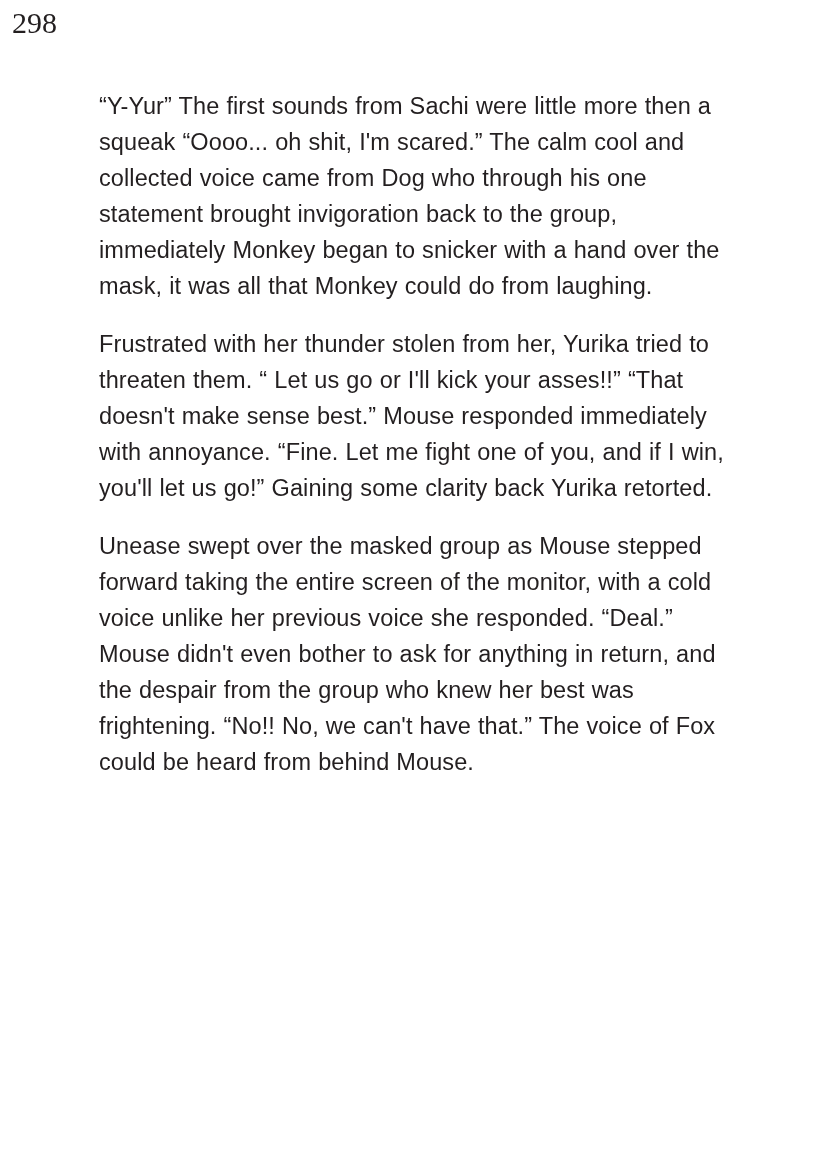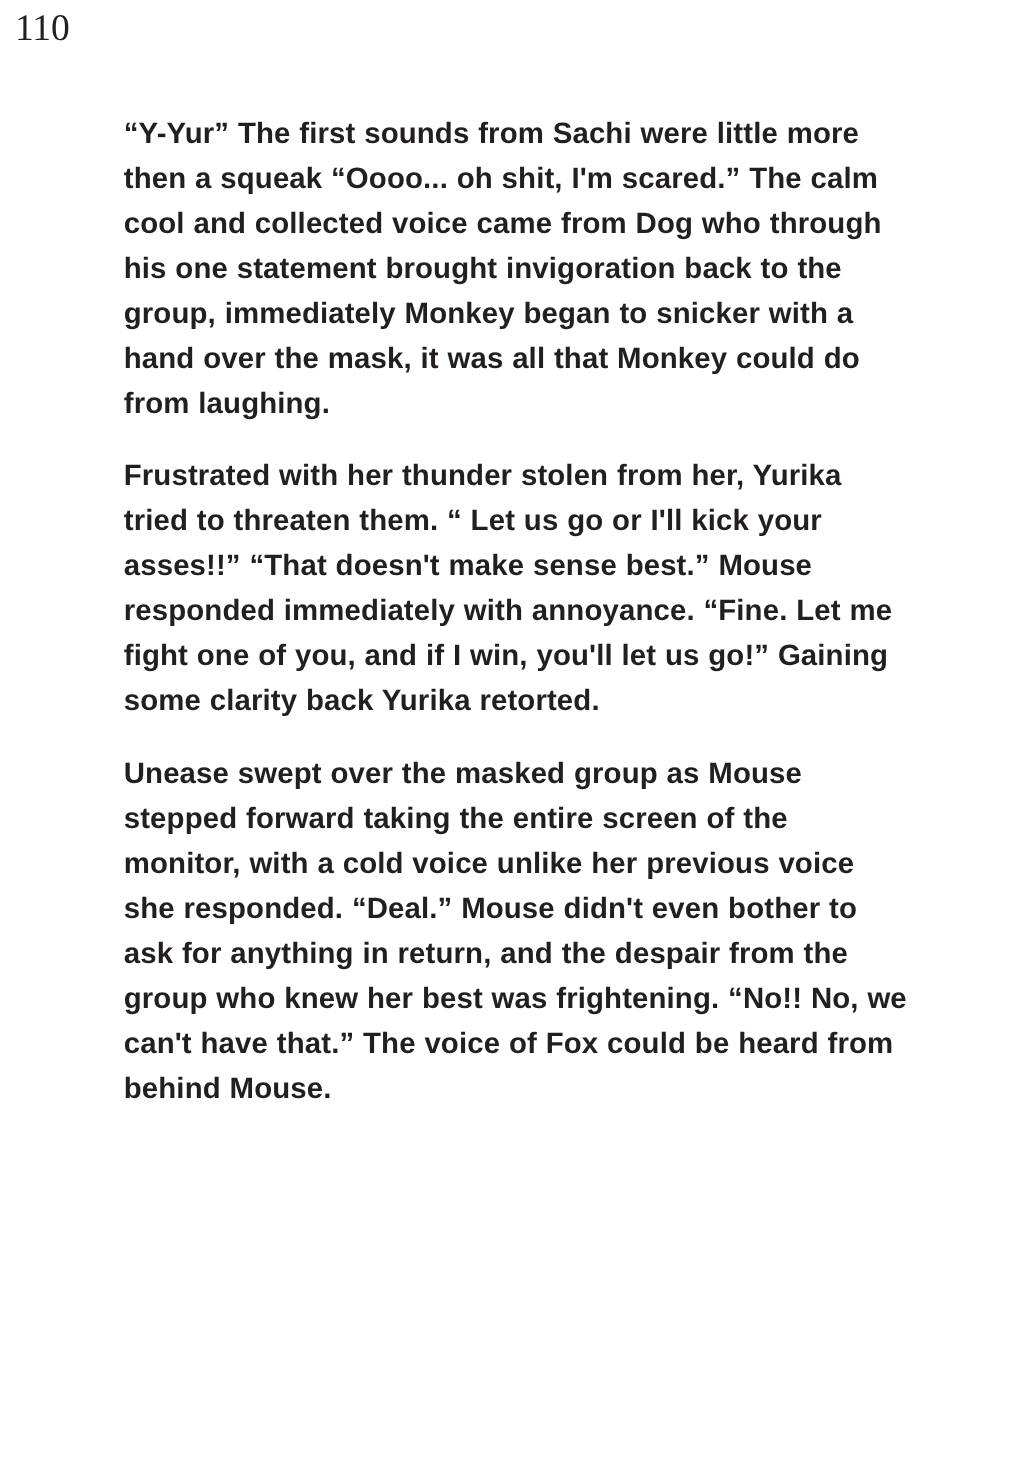--- a/index.html
+++ b/index.html
@@ -39,32 +39,31 @@
   }
   .para {
     font-family: "Liberation Sans", sans-serif;
     font-size: 23.5px;
     line-height: 36px;
     color: #231f20;
     margin: 0 0 22px 0;
     text-align: left;
     letter-spacing: 0.1px;
     word-spacing: 0.4px;
-    font-weight: bold;
   }
   .para:last-child {
     margin-bottom: 0;
   }
 </style>
 </head>
 <body>
 
 <div class="page">
 
-  <div class="page-number">110</div>
+  <div class="page-number">298</div>
 
   <div class="body-text">
     <p class="para">“Y-Yur” The first sounds from Sachi were little more then a squeak “Oooo... oh shit, I'm scared.” The calm cool and collected voice came from Dog who through his one statement brought invigoration back to the group, immediately Monkey began to snicker with a hand over the mask, it was all that Monkey could do from laughing.</p>
     <p class="para">Frustrated with her thunder stolen from her, Yurika tried to threaten them. “ Let us go or I'll kick your asses!!” “That doesn't make sense best.” Mouse responded immediately with annoyance. “Fine. Let me fight one of you, and if I win, you'll let us go!” Gaining some clarity back Yurika retorted.</p>
     <p class="para"> Unease swept over the masked group as Mouse stepped forward taking the entire screen of the monitor, with a cold voice unlike her previous voice she responded. “Deal.” Mouse didn't even bother to ask for anything in return, and the despair from the group who knew her best was frightening. “No!! No, we can't have that.” The voice of Fox could be heard from behind Mouse.</p>
   </div>
 
 </div>
 
 </body></html>

